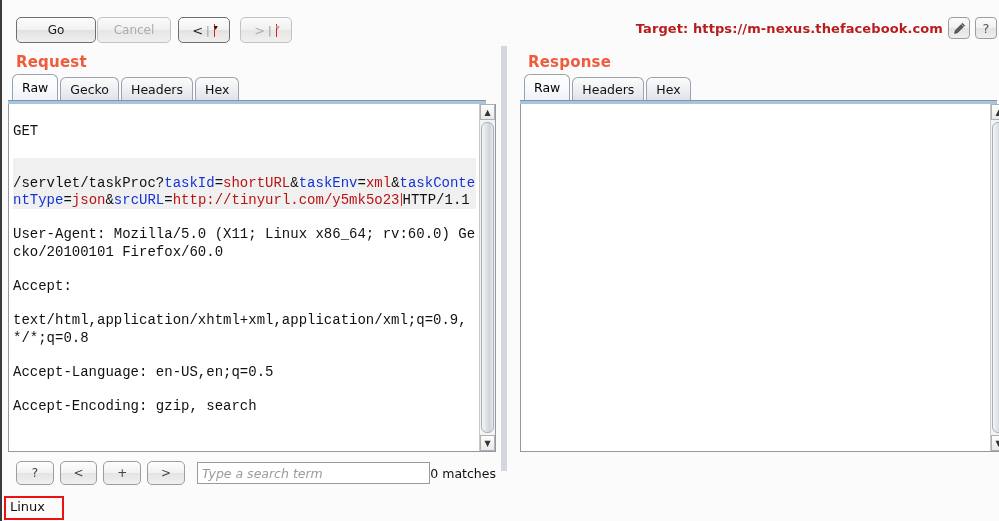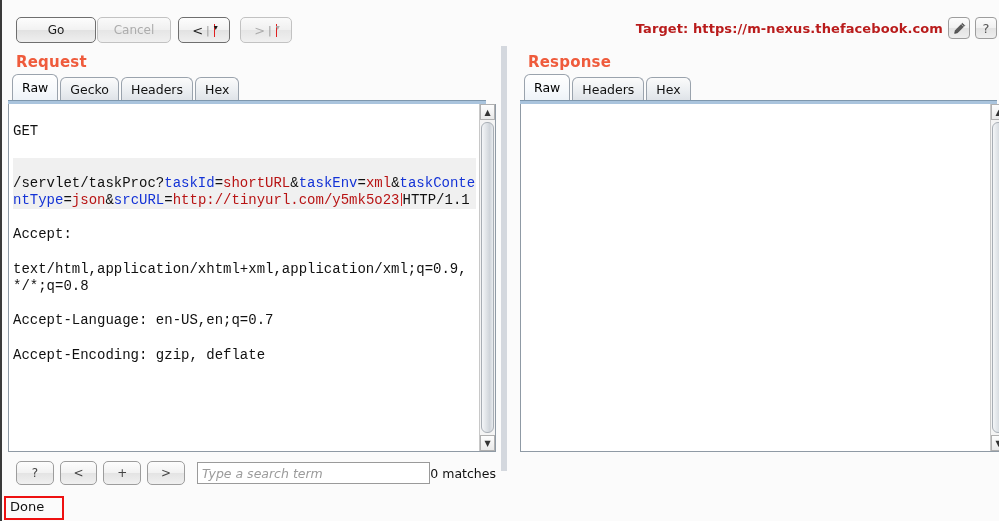--- a/index.html
+++ b/index.html
@@ -355,24 +355,25 @@
       </div>
     </div>
     <div class="tabs-underline"></div>
 
     <div class="editor-wrap" id="req-editor-wrap">
       <div class="editor-body">
         <div class="code">
 <div><span>GET</span></div>
 <div class="hl-line">
 <span>/servlet/taskProc?</span><span class="k">taskId</span>=<span class="v">shortURL</span>&amp;<span class="k">taskEnv</span>=<span class="v">xml</span>&amp;<span class="k">taskContentType</span>=<span class="v">json</span>&amp;<span class="k">srcURL</span>=<span class="v">http://tinyurl.com/y5mk5o23</span><span class="caret"></span><span>HTTP/1.1</span></div>
+<div><span>User-Agent: Mozilla/5.0 (X11; Linux x86_64; rv:60.0) Gecko/20100101 Firefox/60.0</span></div>
 <div><span>Accept:</span></div>
 <div><span>text/html,application/xhtml+xml,application/xml;q=0.9,*/*;q=0.8</span></div>
-<div><span>Accept-Language: en-US,en;q=0.7</span></div>
-<div><span>Accept-Encoding: gzip, deflate</span></div>
+<div><span>Accept-Language: en-US,en;q=0.5</span></div>
+<div><span>Accept-Encoding: gzip, search</span></div>
 <div></div>
 
         </div>
       </div>
       <div class="vscroll">
         <div class="sb-btn sb-up">▲</div>
         <div class="sb-thumb"></div>
         <div class="sb-btn sb-down">▼</div>
       </div>
     </div>
@@ -422,16 +423,16 @@
         <div class="sb-btn sb-down">▼</div>
       </div>
     </div>
 
   </div>
 
   <span id="bytes-label">0 bytes</span>
 
   <div id="status-bar">
     <div id="status-annot"></div>
-    <span id="status-text">Done</span>
+    <span id="status-text">Linux</span>
   </div>
 
 </div>
 
 </body></html>

